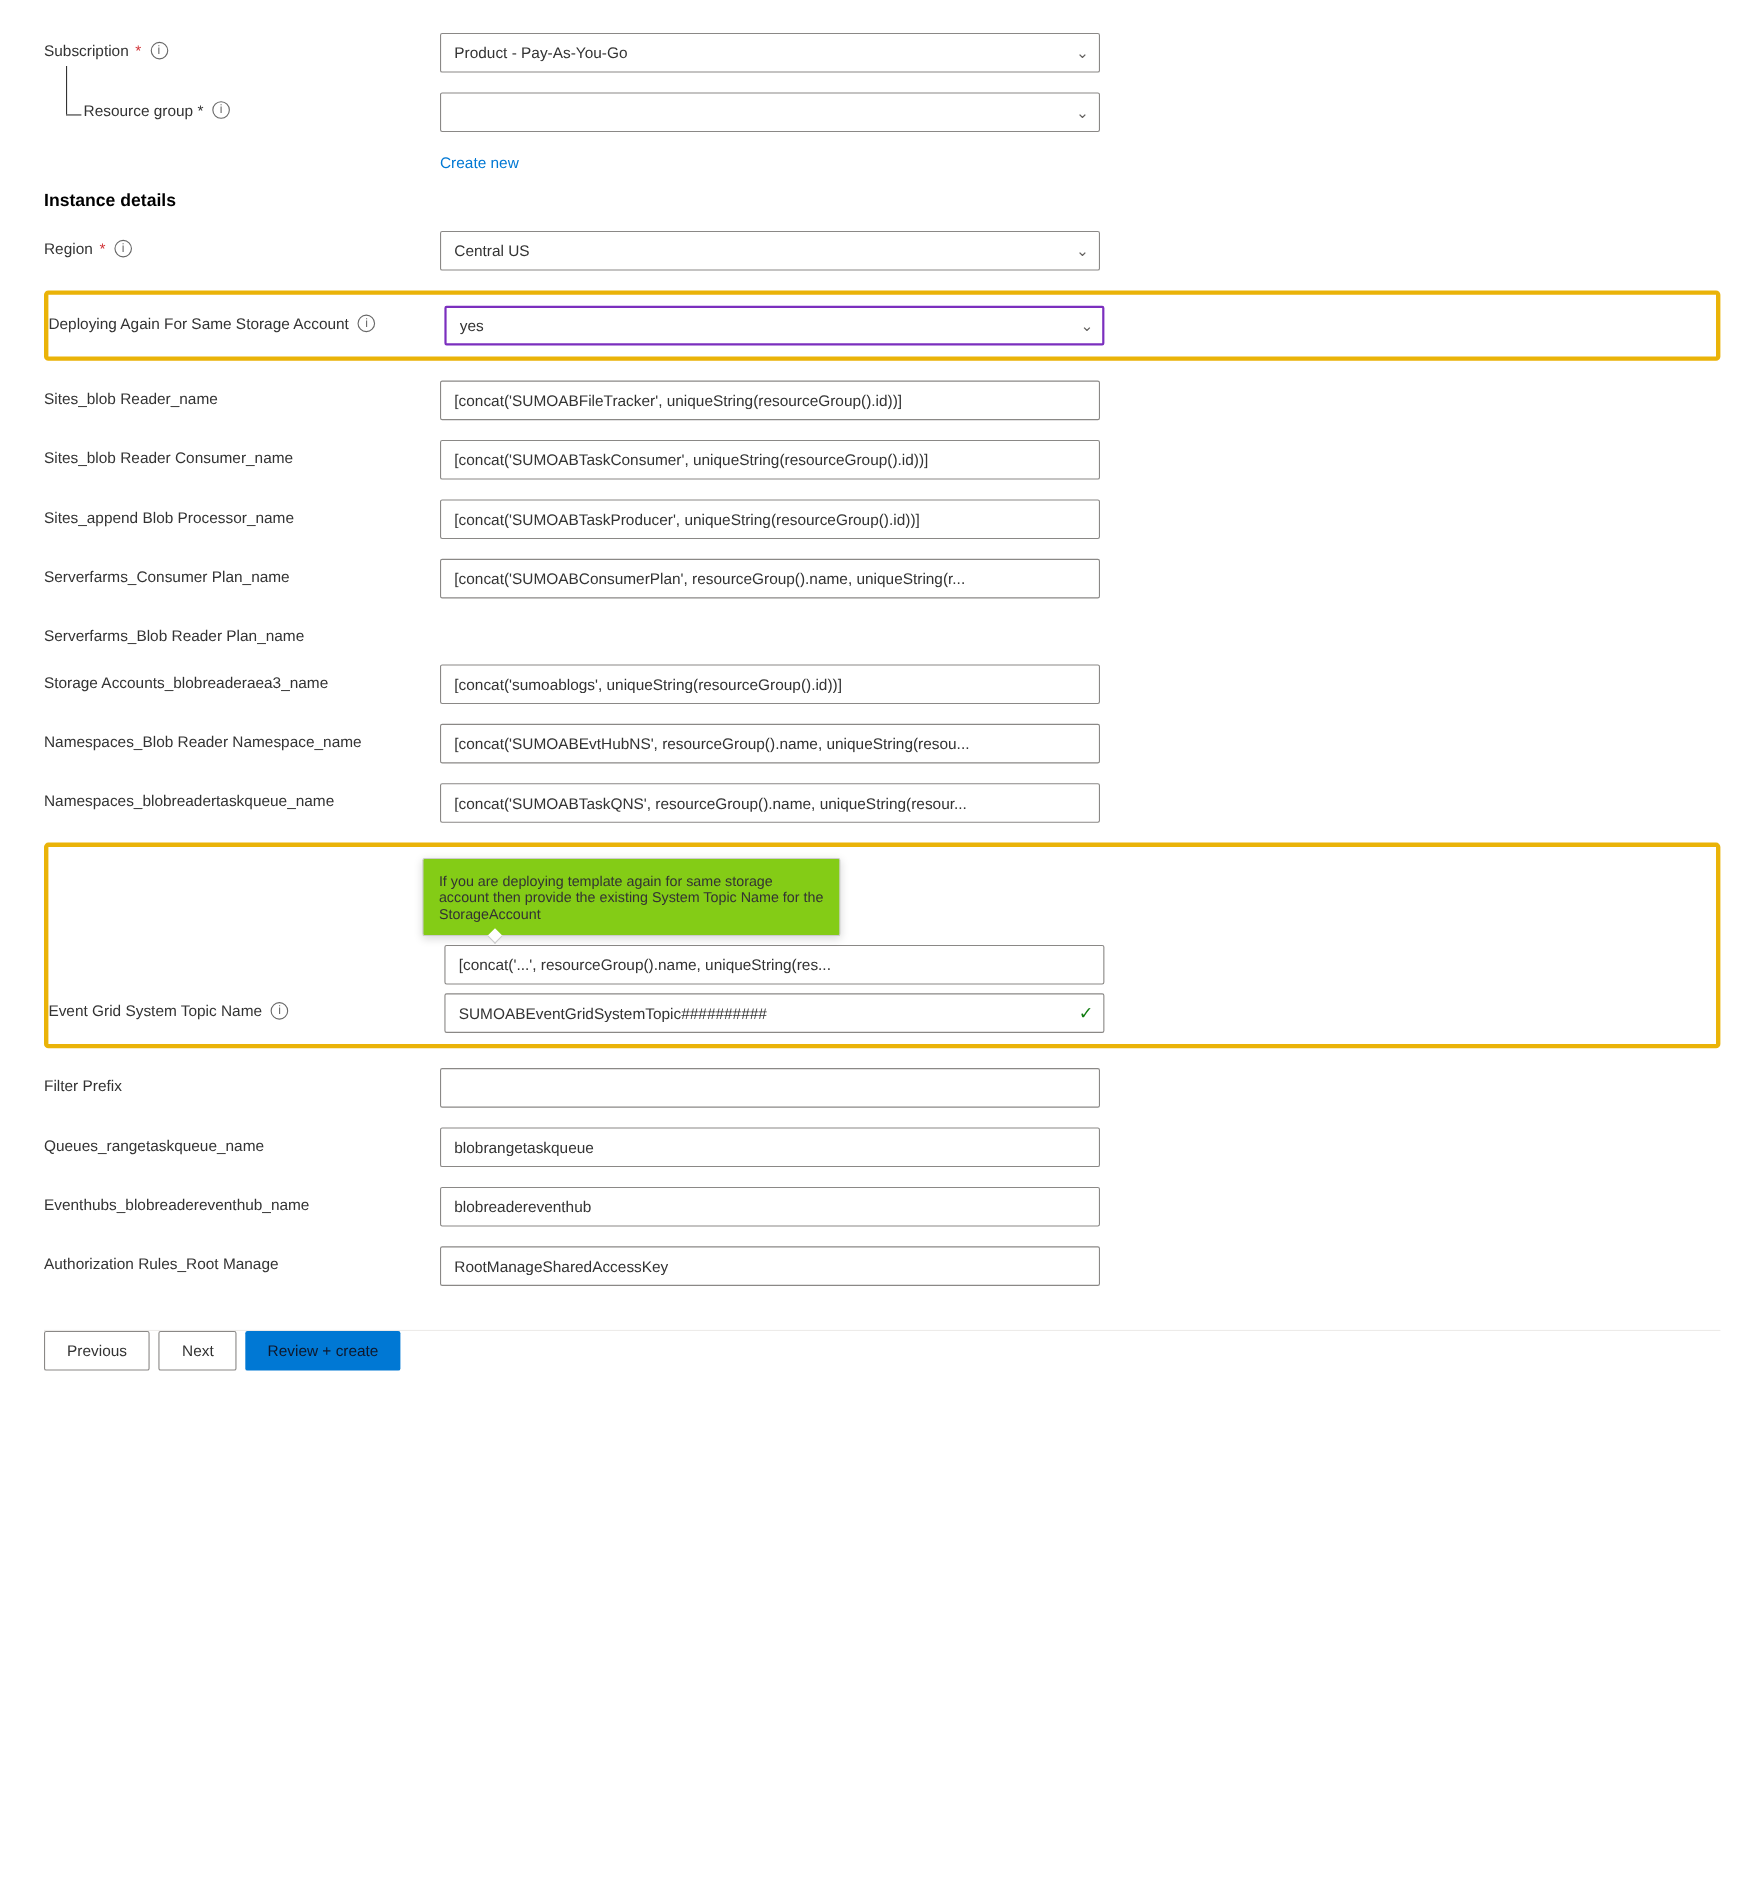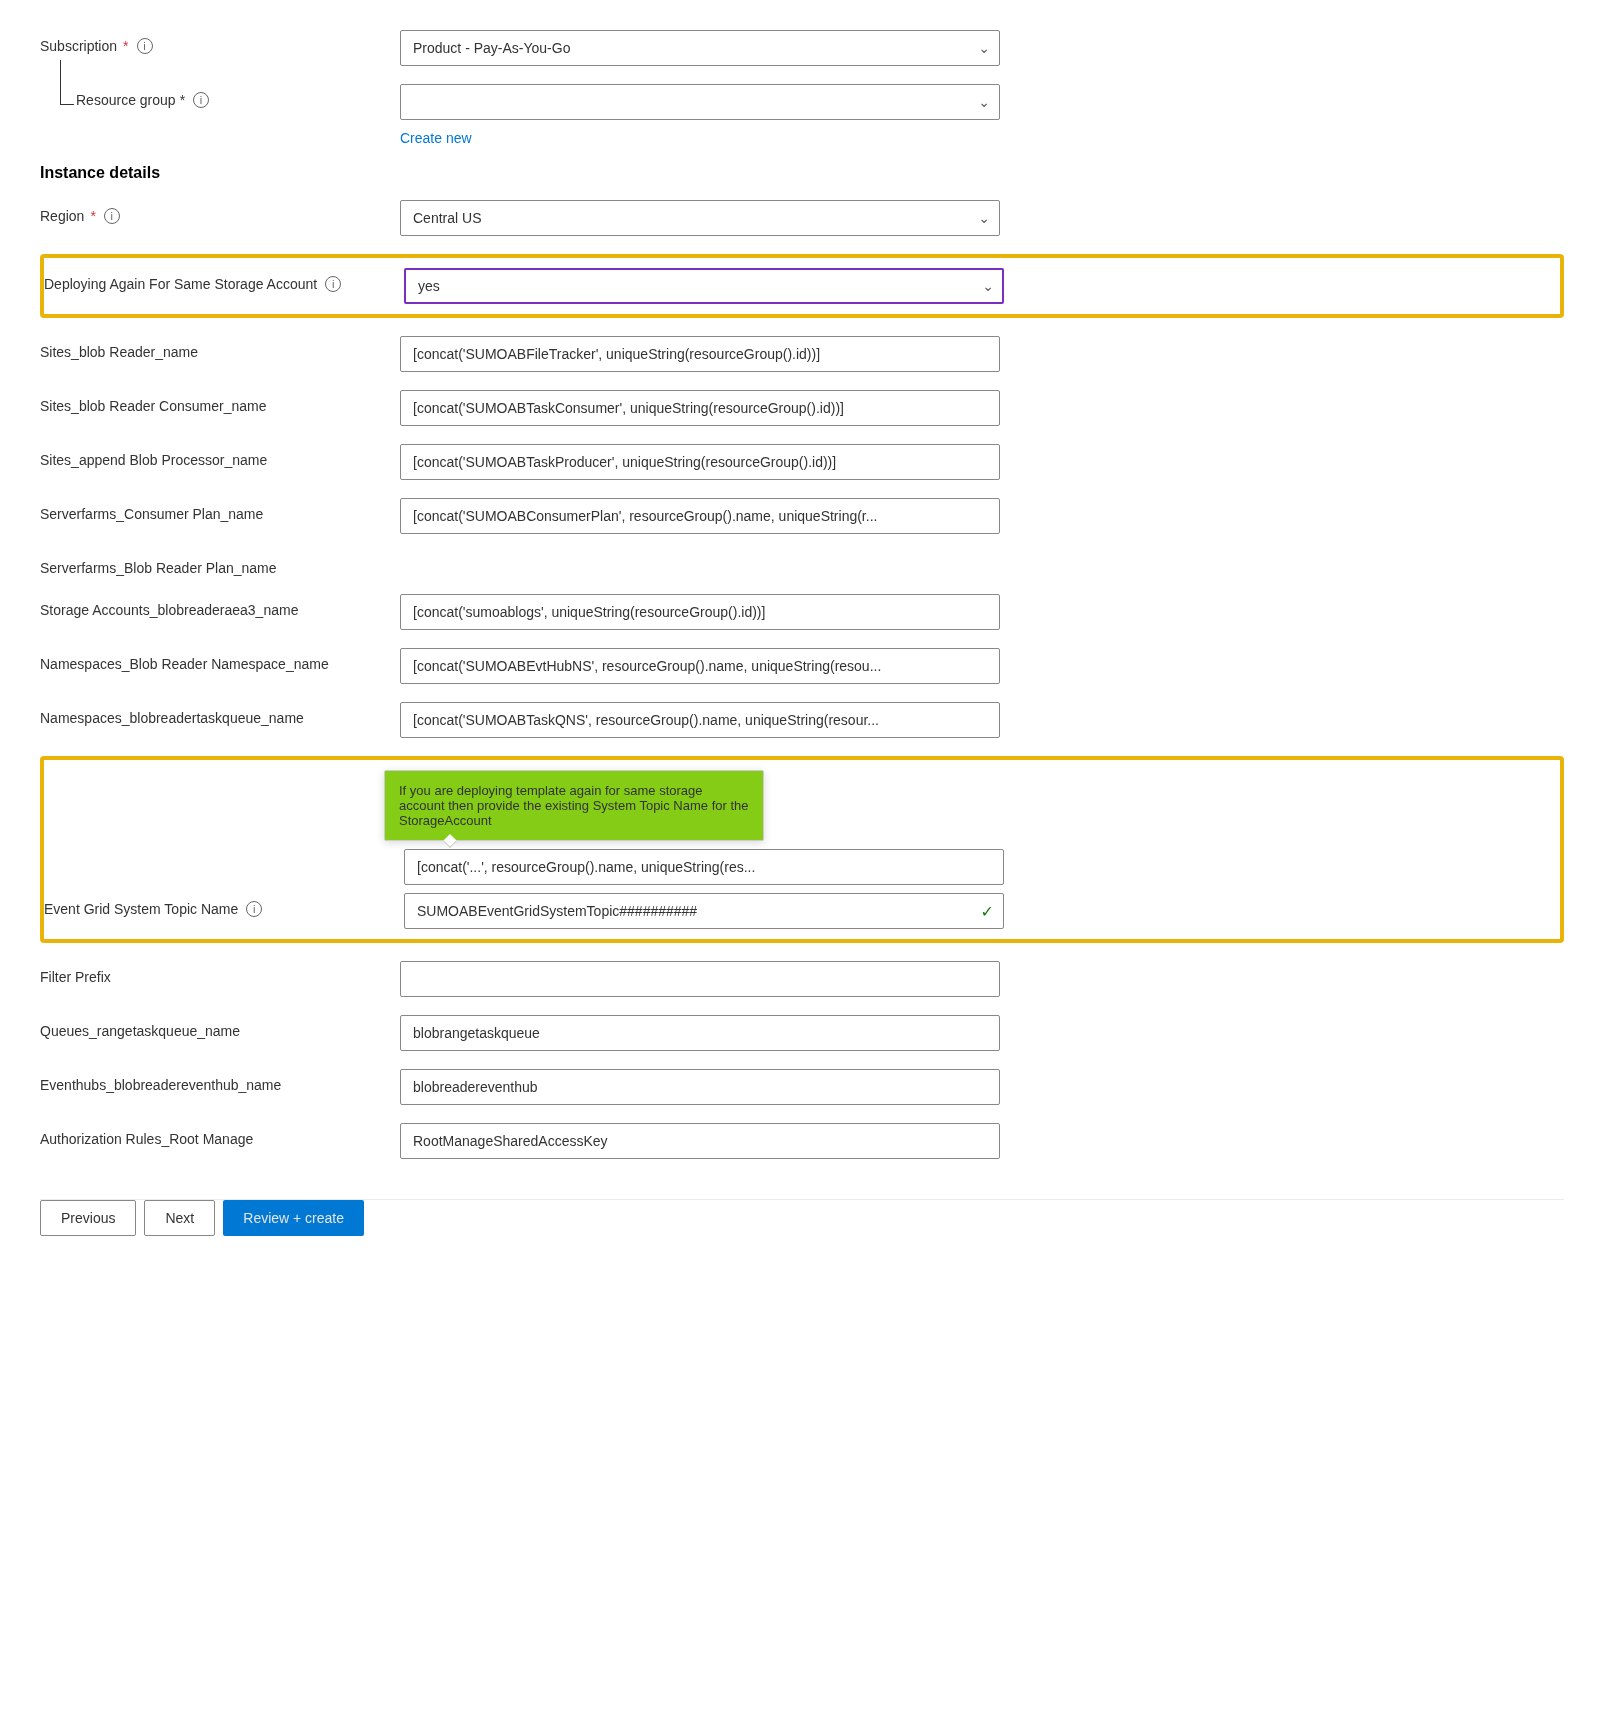--- a/index.html
+++ b/index.html
@@ -84,21 +84,21 @@
       padding: 0 12px;
       font-size: 14px;
       color: #333;
     }
     .create-new-link {
       color: #0078d4;
       font-size: 14px;
       cursor: pointer;
       text-decoration: none;
       display: inline-block;
-      margin-top: 10px;
+      margin-top: 20px;
     }
     .section-title {
       font-size: 16px;
       font-weight: 600;
       color: #000;
       margin-bottom: 18px;
       margin-top: 10px;
     }
     .highlighted-row {
       border: 4px solid #eab308;
@@ -206,21 +206,21 @@
       cursor: pointer;
       font-family: inherit;
     }
     .btn-primary {
       height: 36px;
       padding: 0 20px;
       border: none;
       border-radius: 2px;
       background: #0078d4;
       font-size: 14px;
-      color: #e5e5e5;
+      color: #0f172a;
       cursor: pointer;
       font-family: inherit;
     }
   </style>
 </head>
 <body>
 
 <div class="form-row">
   <div class="form-label">
     <span>Subscription</span>

